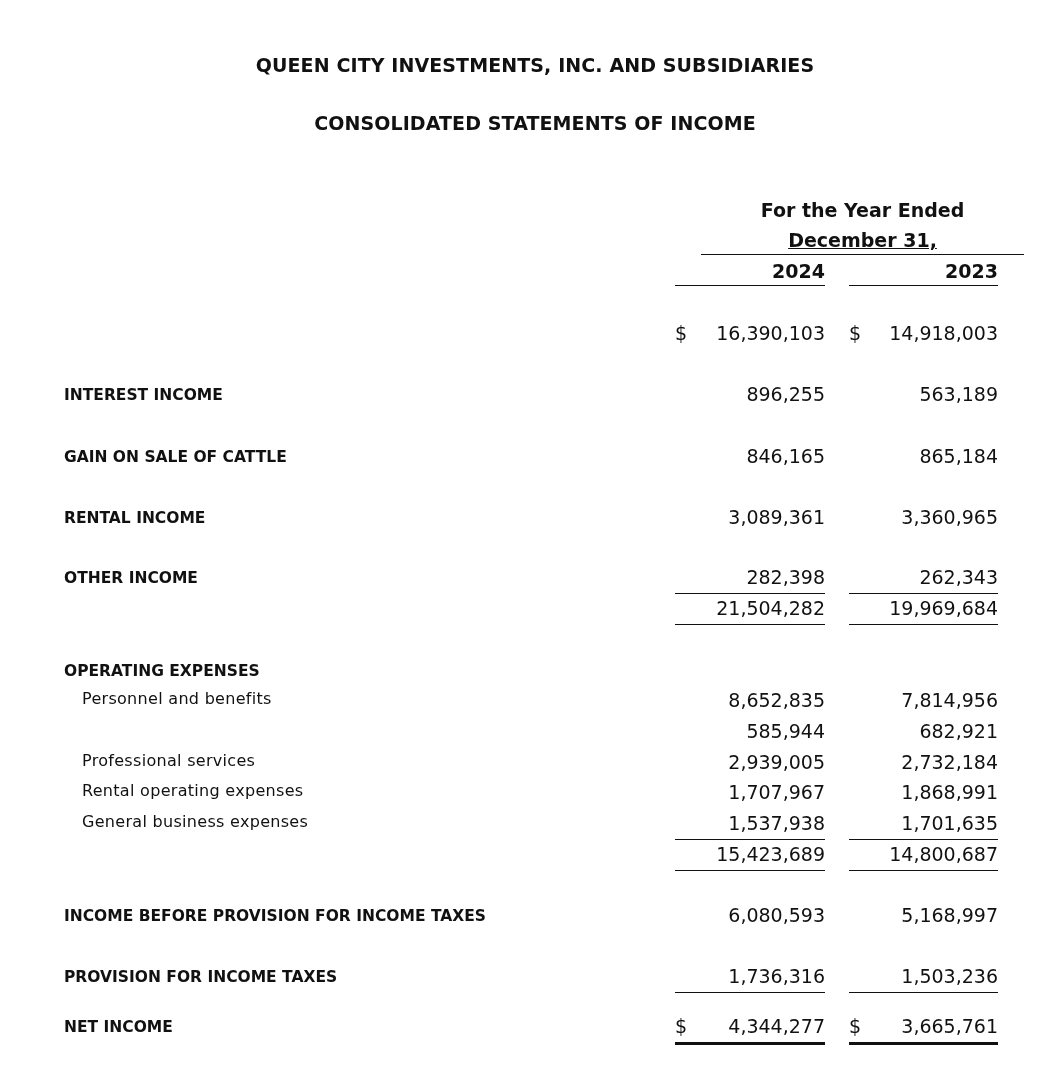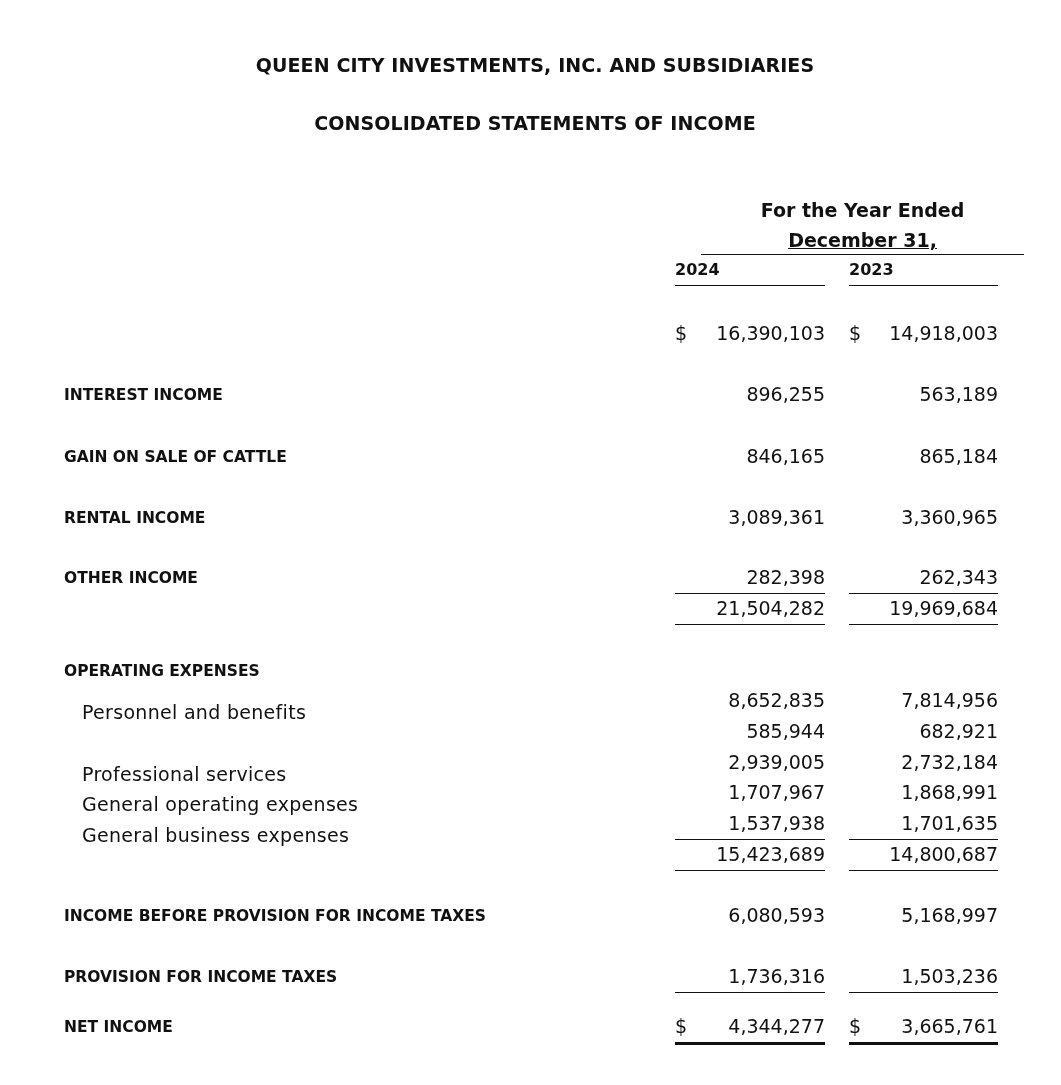--- a/index.html
+++ b/index.html
@@ -14,33 +14,33 @@
   .t1 { top: 54px; }
   .t2 { top: 112px; }
 
   .colhead {
     position: absolute; left: 701px; width: 323px; text-align: center;
     font-weight: bold; font-size: 19px;
   }
   .ch1 { top: 199px; }
   .ch2 { top: 229px; height: 25px; border-bottom: 1px solid #111; text-decoration: underline; }
   .year {
-    position: absolute; top: 260px; font-weight: bold; font-size: 16px;
-    text-align: left; height: 25px; border-bottom: 1px solid #111;
+    position: absolute; top: 260px; font-weight: bold; font-size: 19px;
+    text-align: right; height: 25px; border-bottom: 1px solid #111;
   }
   .y1 { left: 675px; width: 150px; }
   .y2 { left: 849px; width: 149px; }
 
   .row { position: absolute; left: 0; width: 1061px; height: 24px; }
   .label-bold {
     position: absolute; left: 64px; font-weight: bold; font-size: 15.5px;
     top: 3px; white-space: nowrap;
   }
   .label-sub {
-    position: absolute; left: 82px; font-size: 19px; top: 12px; white-space: nowrap;
+    position: absolute; left: 82px; font-size: 16px; top: 0px; white-space: nowrap;
     letter-spacing: 0.3px;
   }
   .cell {
     position: absolute; font-size: 19px; top: 0; height: 24px;
   }
   .c1 { left: 675px; width: 150px; }
   .c2 { left: 849px; width: 149px; }
   .cell .dollar { position: absolute; left: 0; top: 0; }
   .cell .num { position: absolute; right: 0; top: 0; }
   .ul { border-bottom: 1px solid #111; height: 27px; }
@@ -145,21 +145,21 @@
     <span class="label-sub">Professional services</span>
     <div class="cell c1">
         <span class="num">2,939,005</span>
       </div>
     <div class="cell c2">
         <span class="num">2,732,184</span>
       </div>
   </div>
 
   <div class="row" style="top:781px">
-    <span class="label-sub">General operating expenses</span>
+    <span class="label-sub">Rental operating expenses</span>
     <div class="cell c1">
         <span class="num">1,707,967</span>
       </div>
     <div class="cell c2">
         <span class="num">1,868,991</span>
       </div>
   </div>
 
   <div class="row" style="top:812px">
     <span class="label-sub">General business expenses</span>

